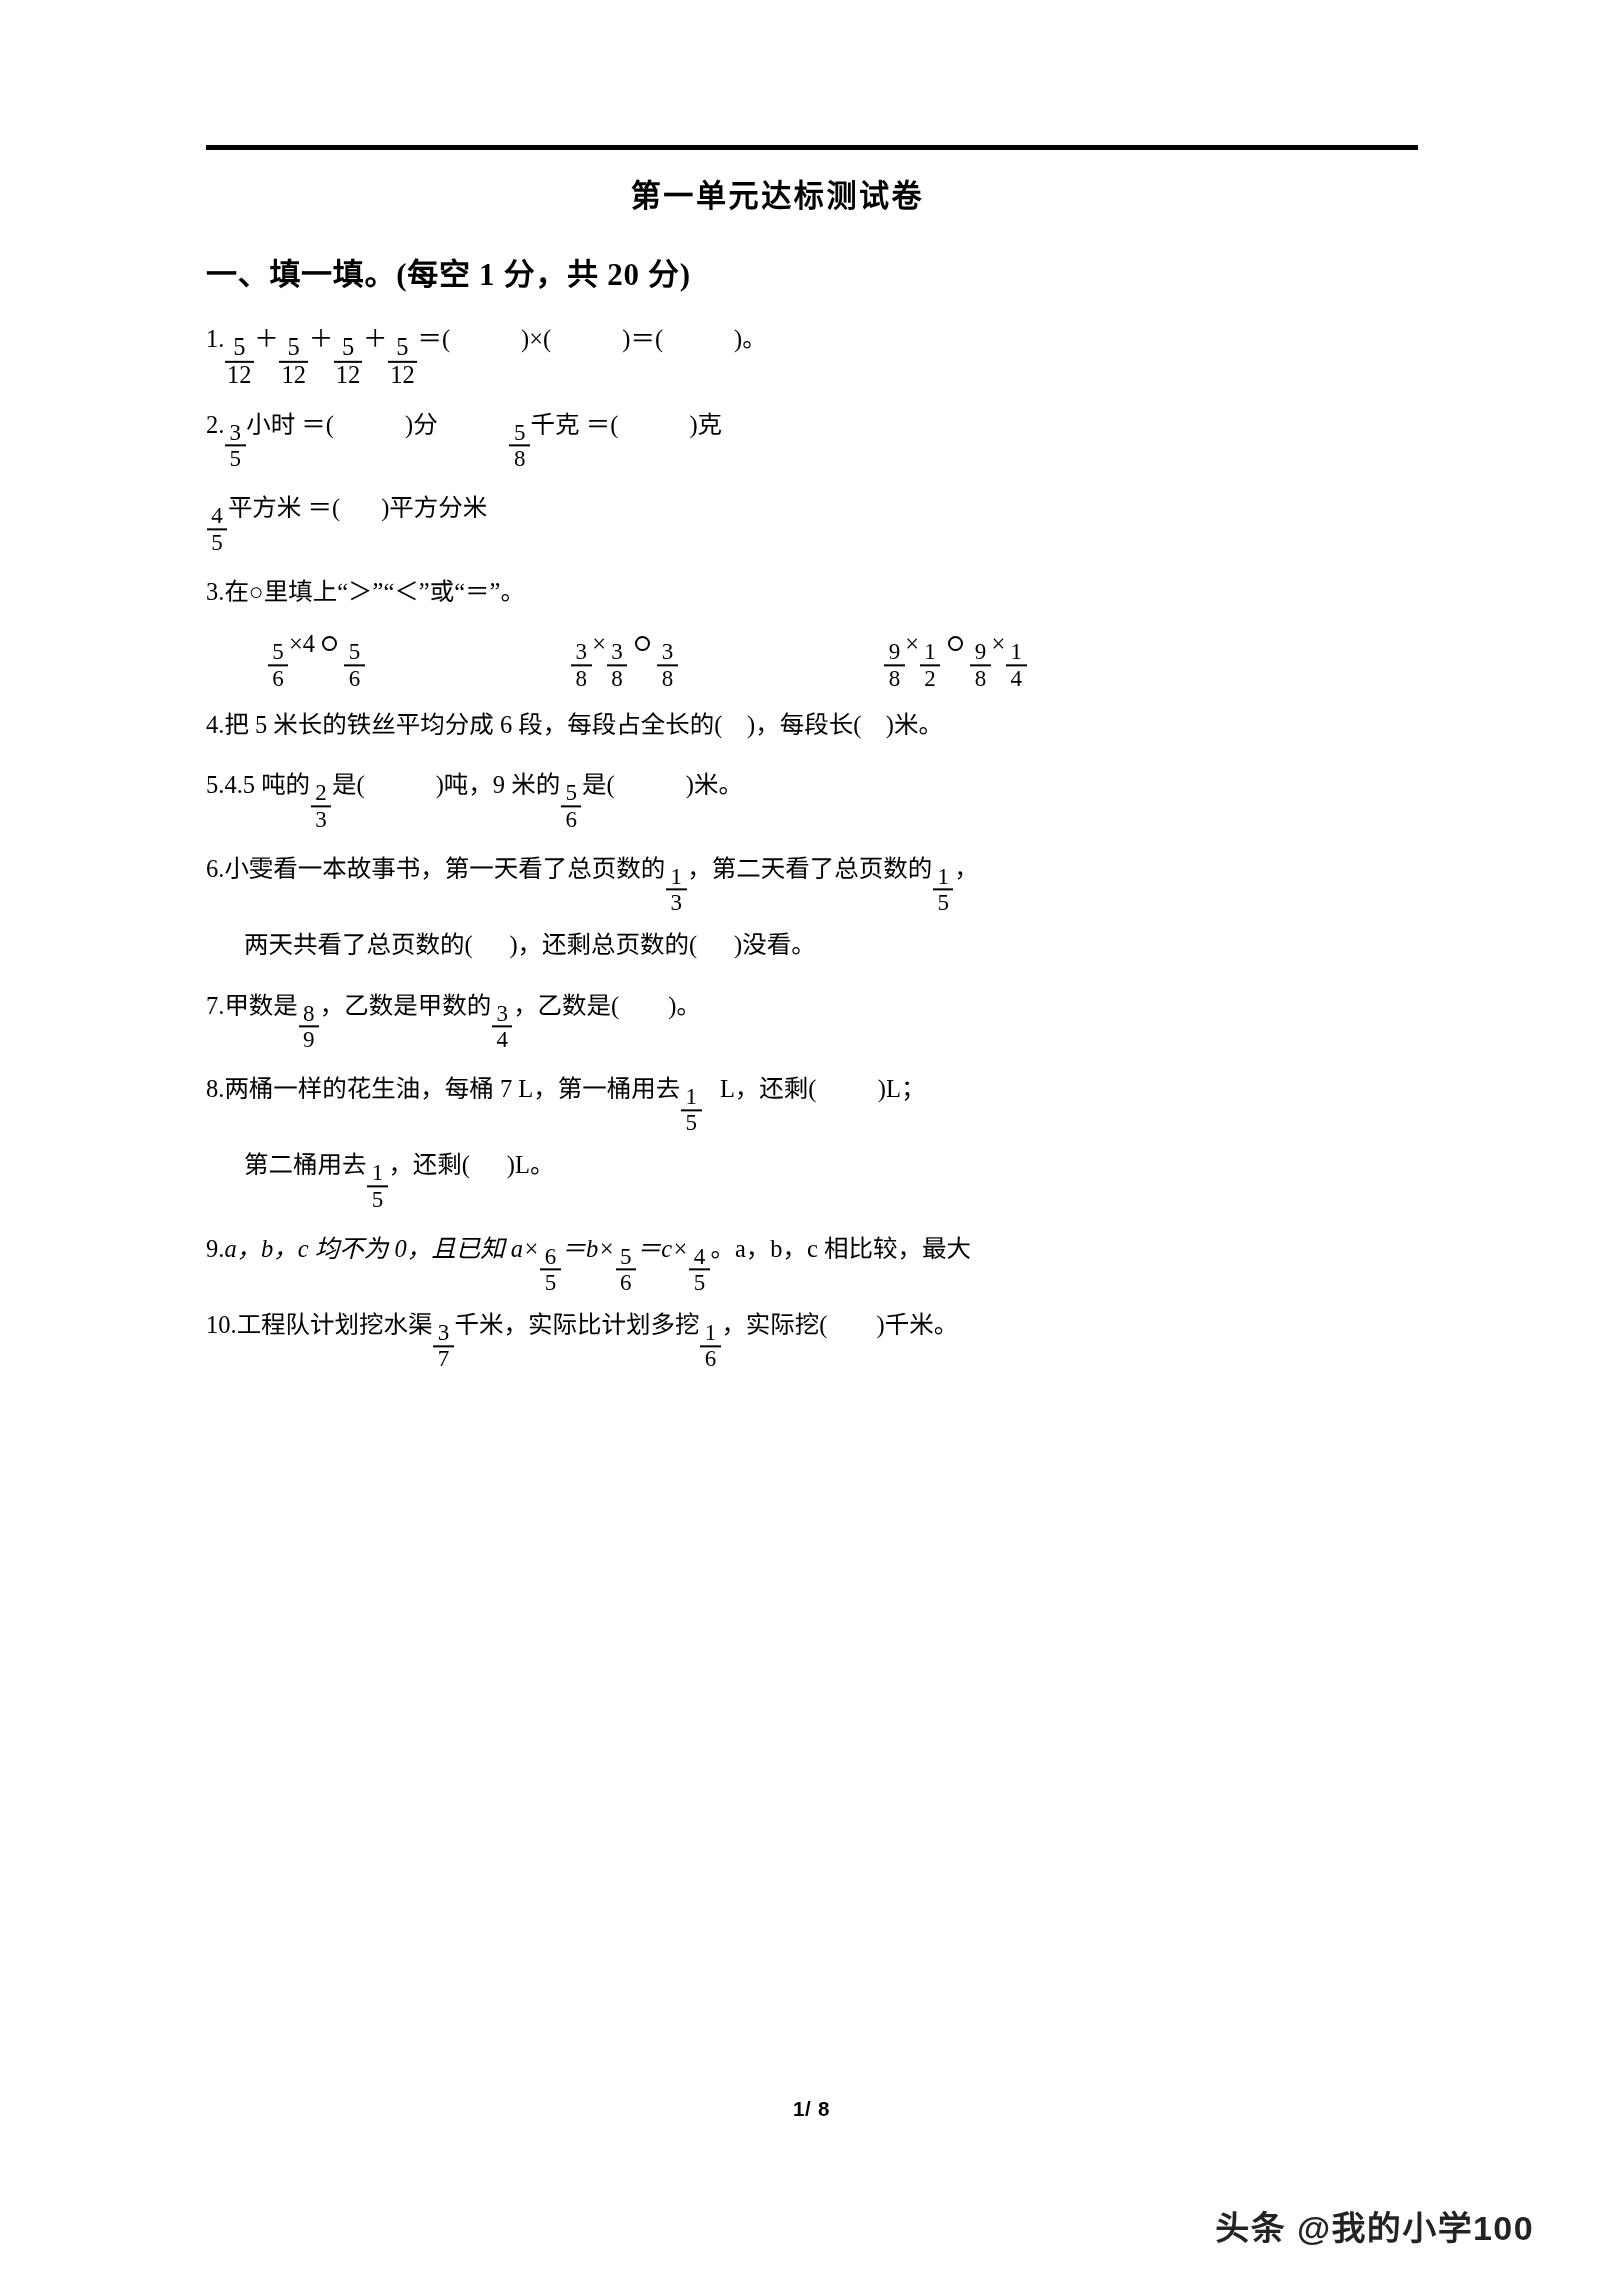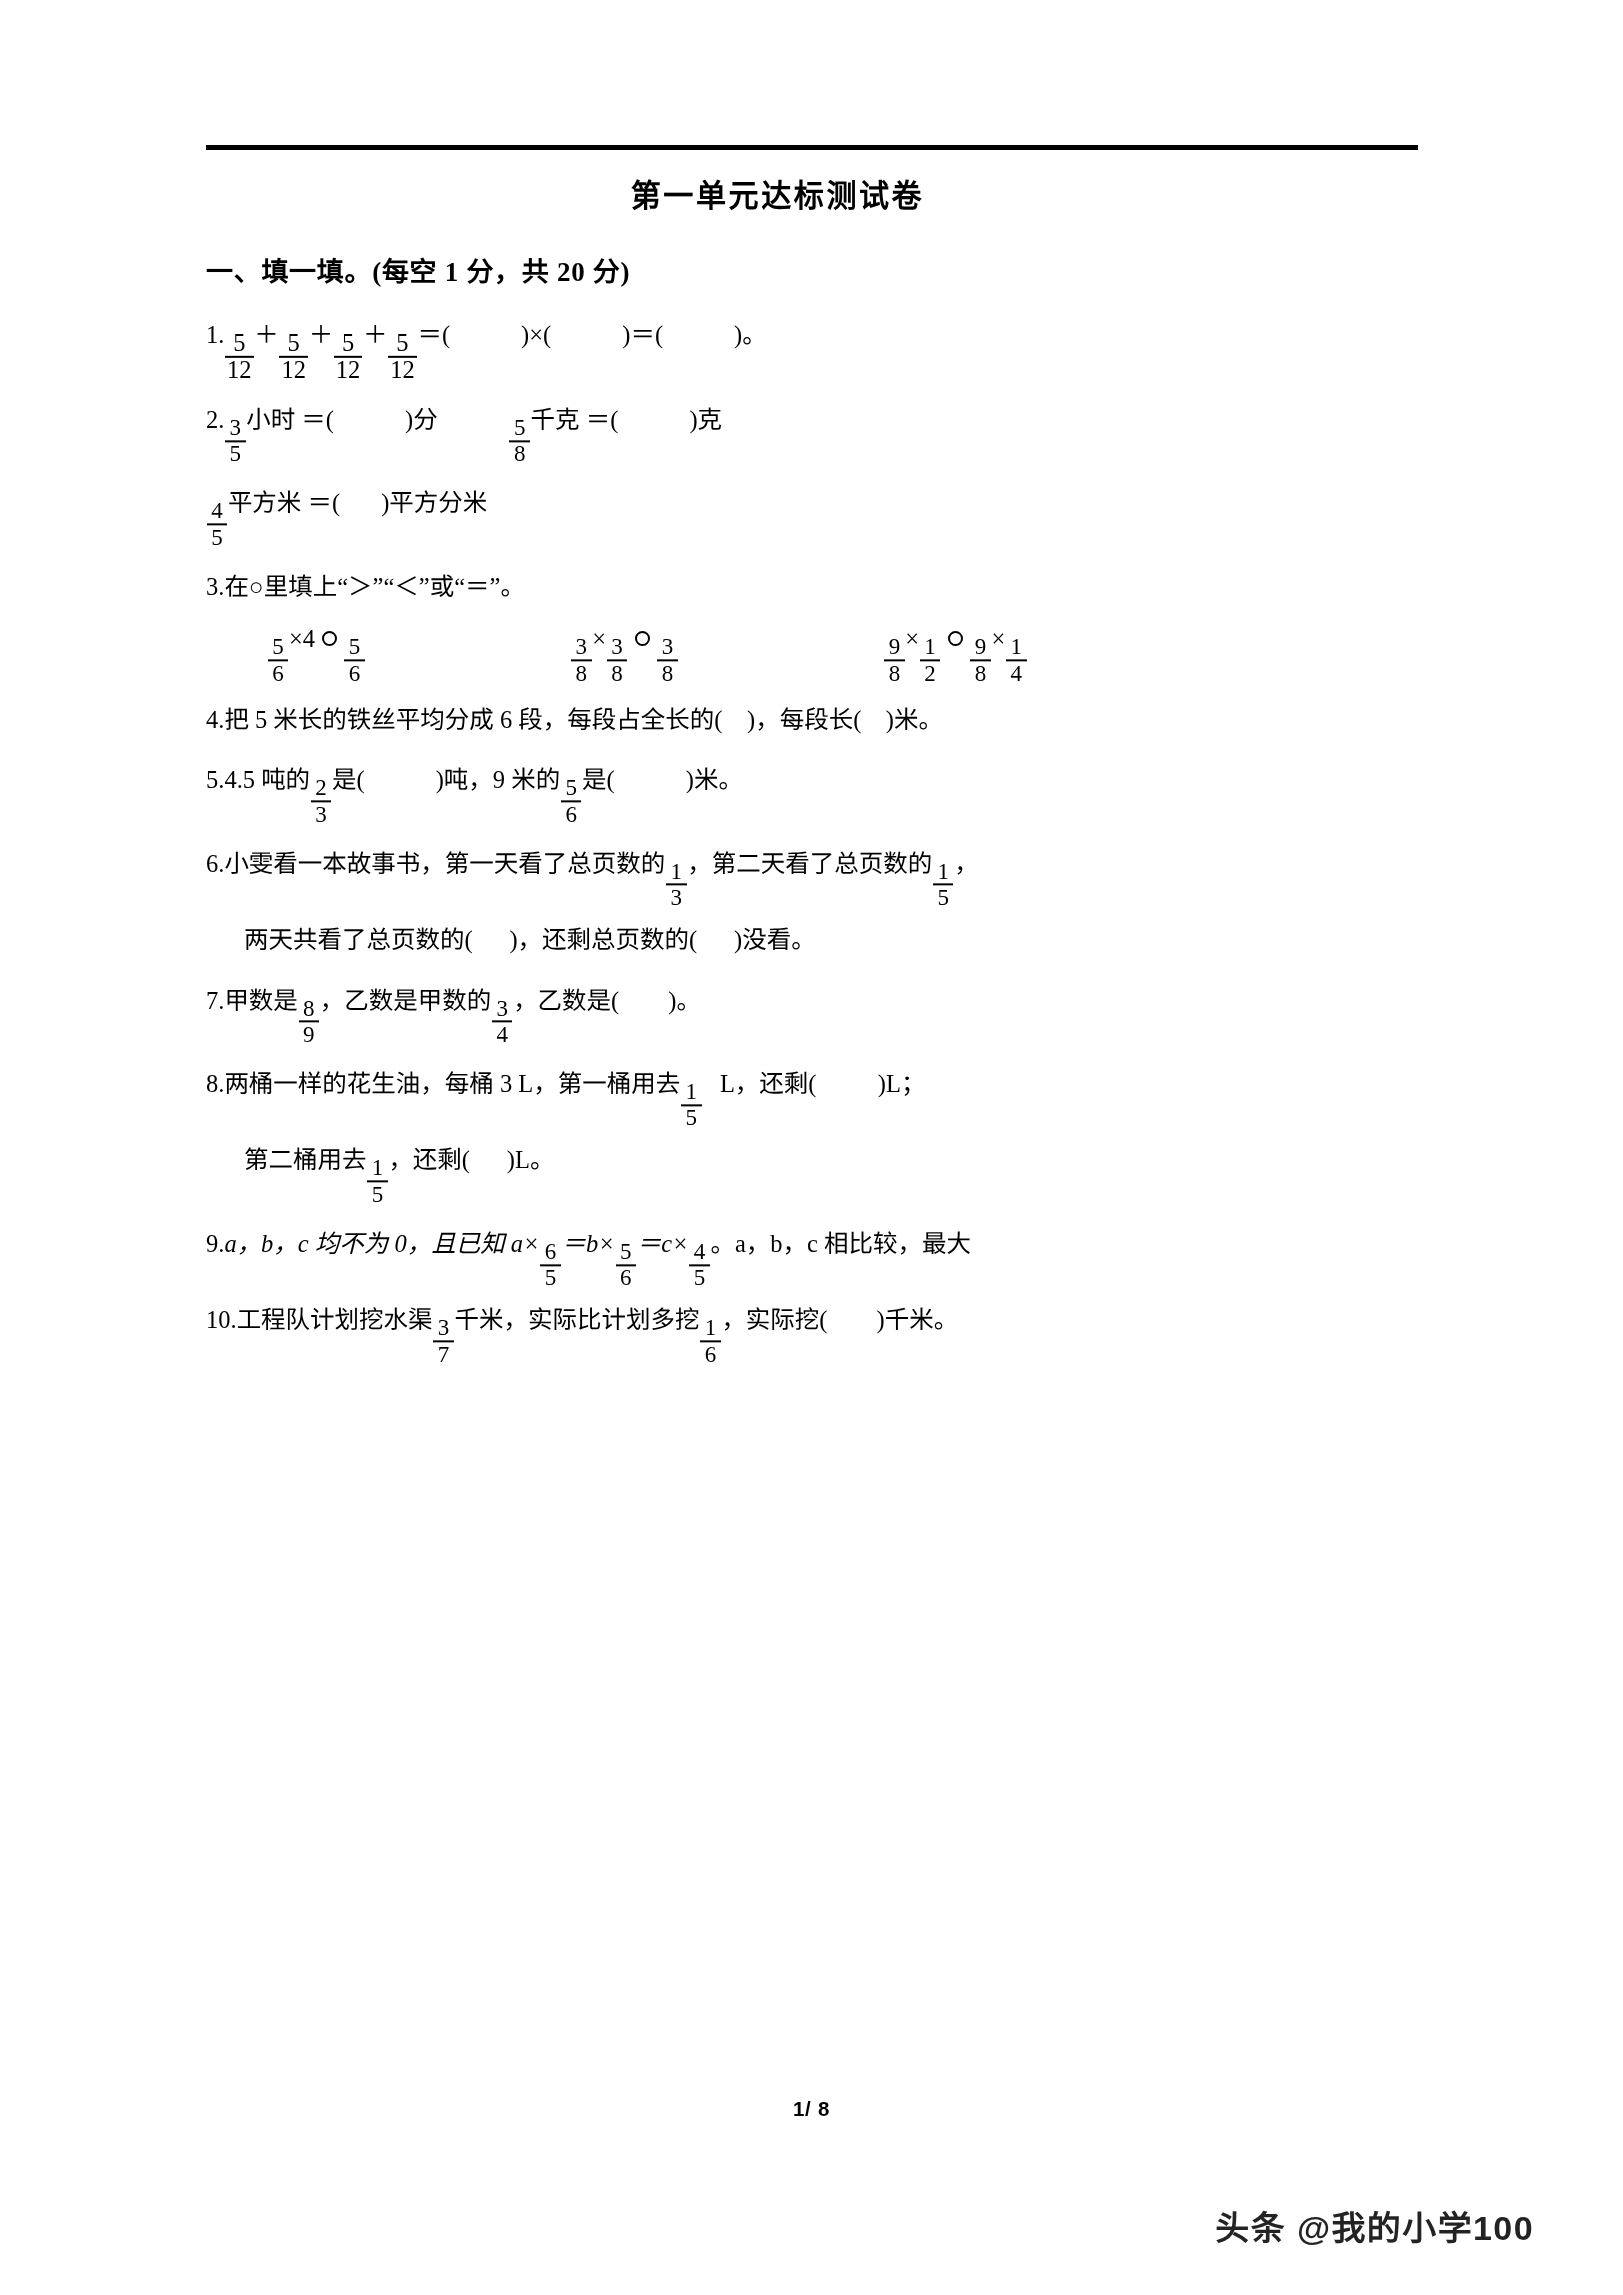--- a/index.html
+++ b/index.html
@@ -50,21 +50,21 @@
     padding-right: 82px;
     line-height: 1.1;
     transform: scaleX(0.94);
     transform-origin: center;
   }
 
   
   .section-heading {
     font-family: "Liberation Serif", serif;
     font-weight: bold;
-    font-size: 27px;
+    font-size: 31px;
     letter-spacing: 0.7px;
     margin: 0 0 31px 0;
     line-height: 1.2;
   }
 
   
   .q {
     font-size: 24.5px;
     line-height: 1.25;
     margin: 0 0 23px 0;
@@ -391,21 +391,21 @@
       <span class="frac">
         <span class="num">3</span>
         <span class="bar"></span>
         <span class="den">4</span>
       </span>
       <span class="txt">，乙数是(        )。</span>
     </div>
 
     <div class="q">
       <span class="qnum">8.</span>
-      <span class="txt">两桶一样的花生油，每桶 3 L，第一桶用去</span>
+      <span class="txt">两桶一样的花生油，每桶 7 L，第一桶用去</span>
       <span class="frac">
         <span class="num">1</span>
         <span class="bar"></span>
         <span class="den">5</span>
       </span>
       <span class="gap-s"></span>
       <span class="txt">L，还剩(          )L；</span>
     </div>
     <div class="q indent tall">
       <span class="txt">第二桶用去</span>

